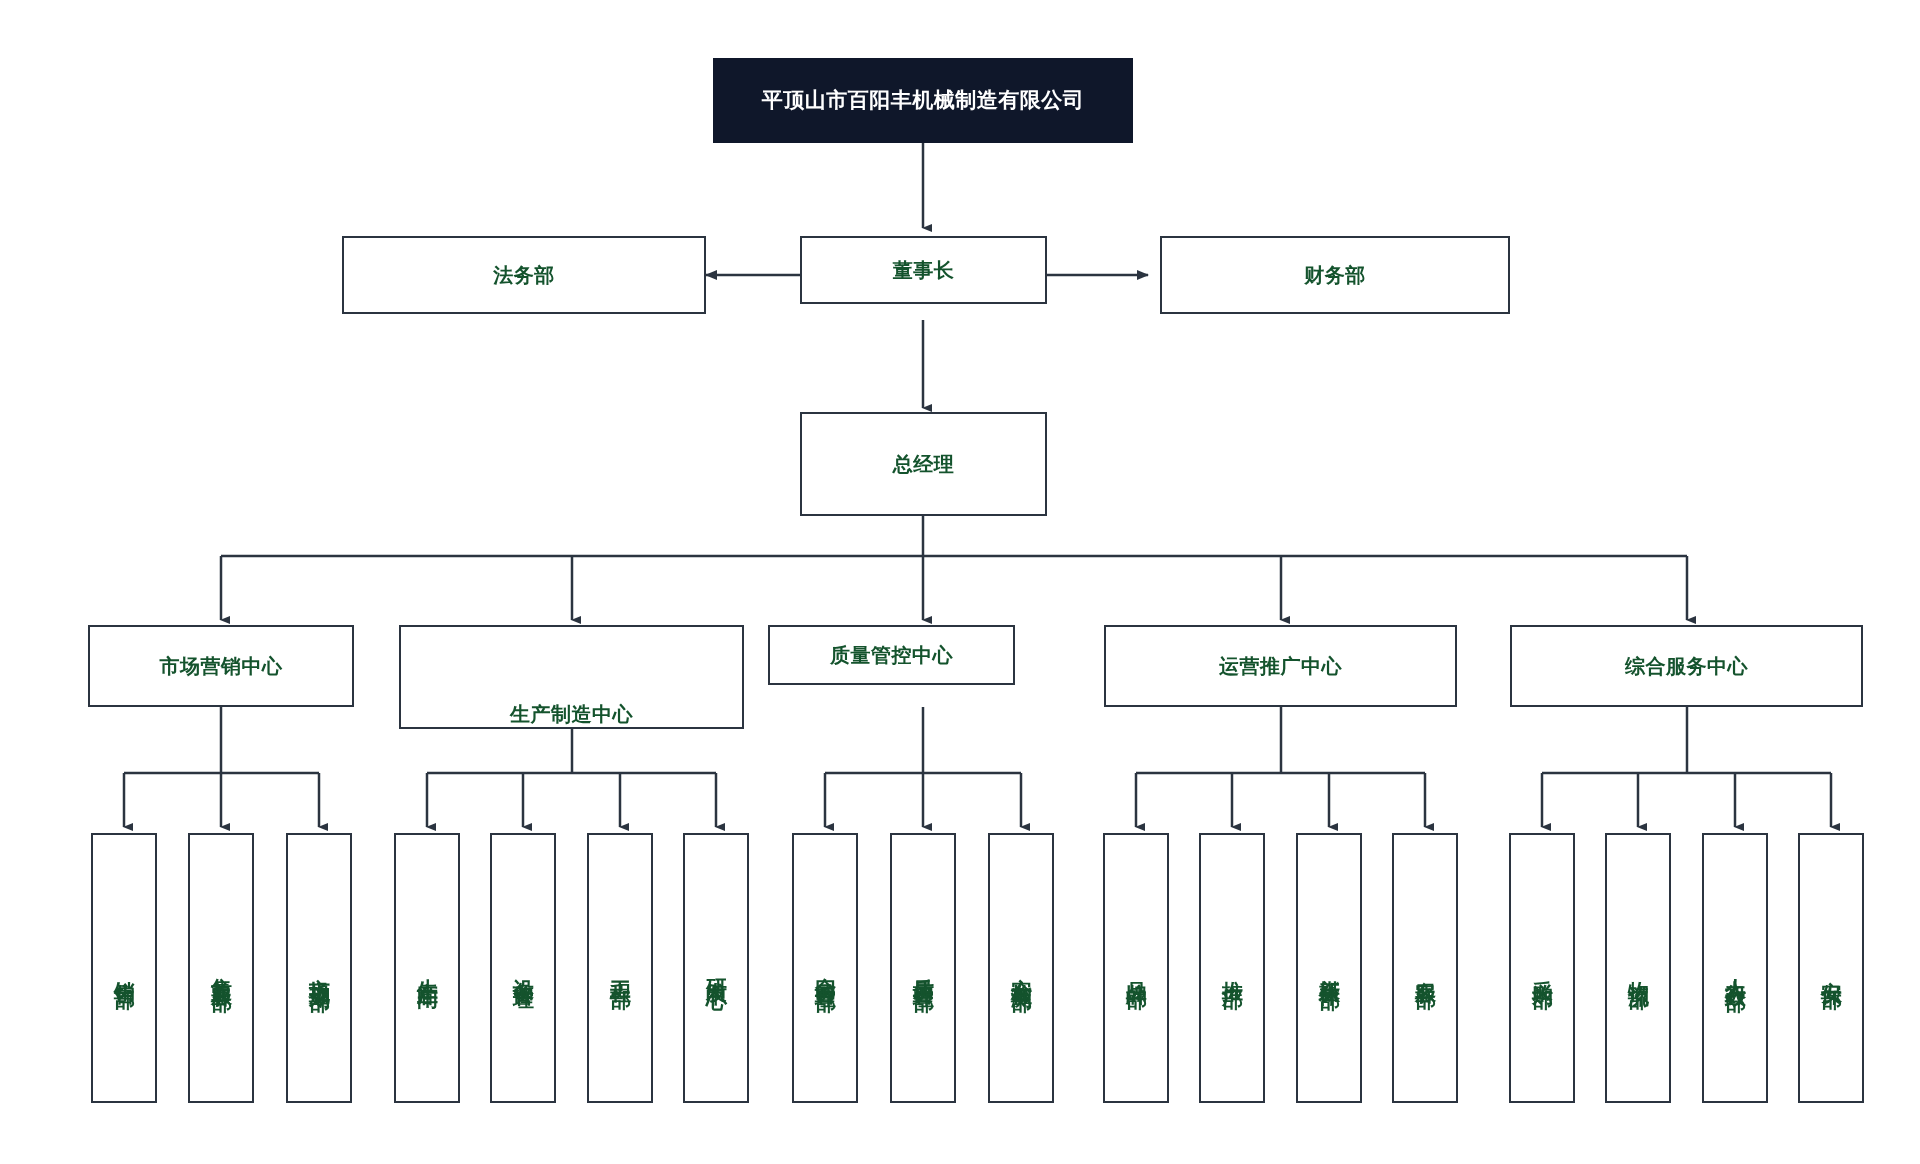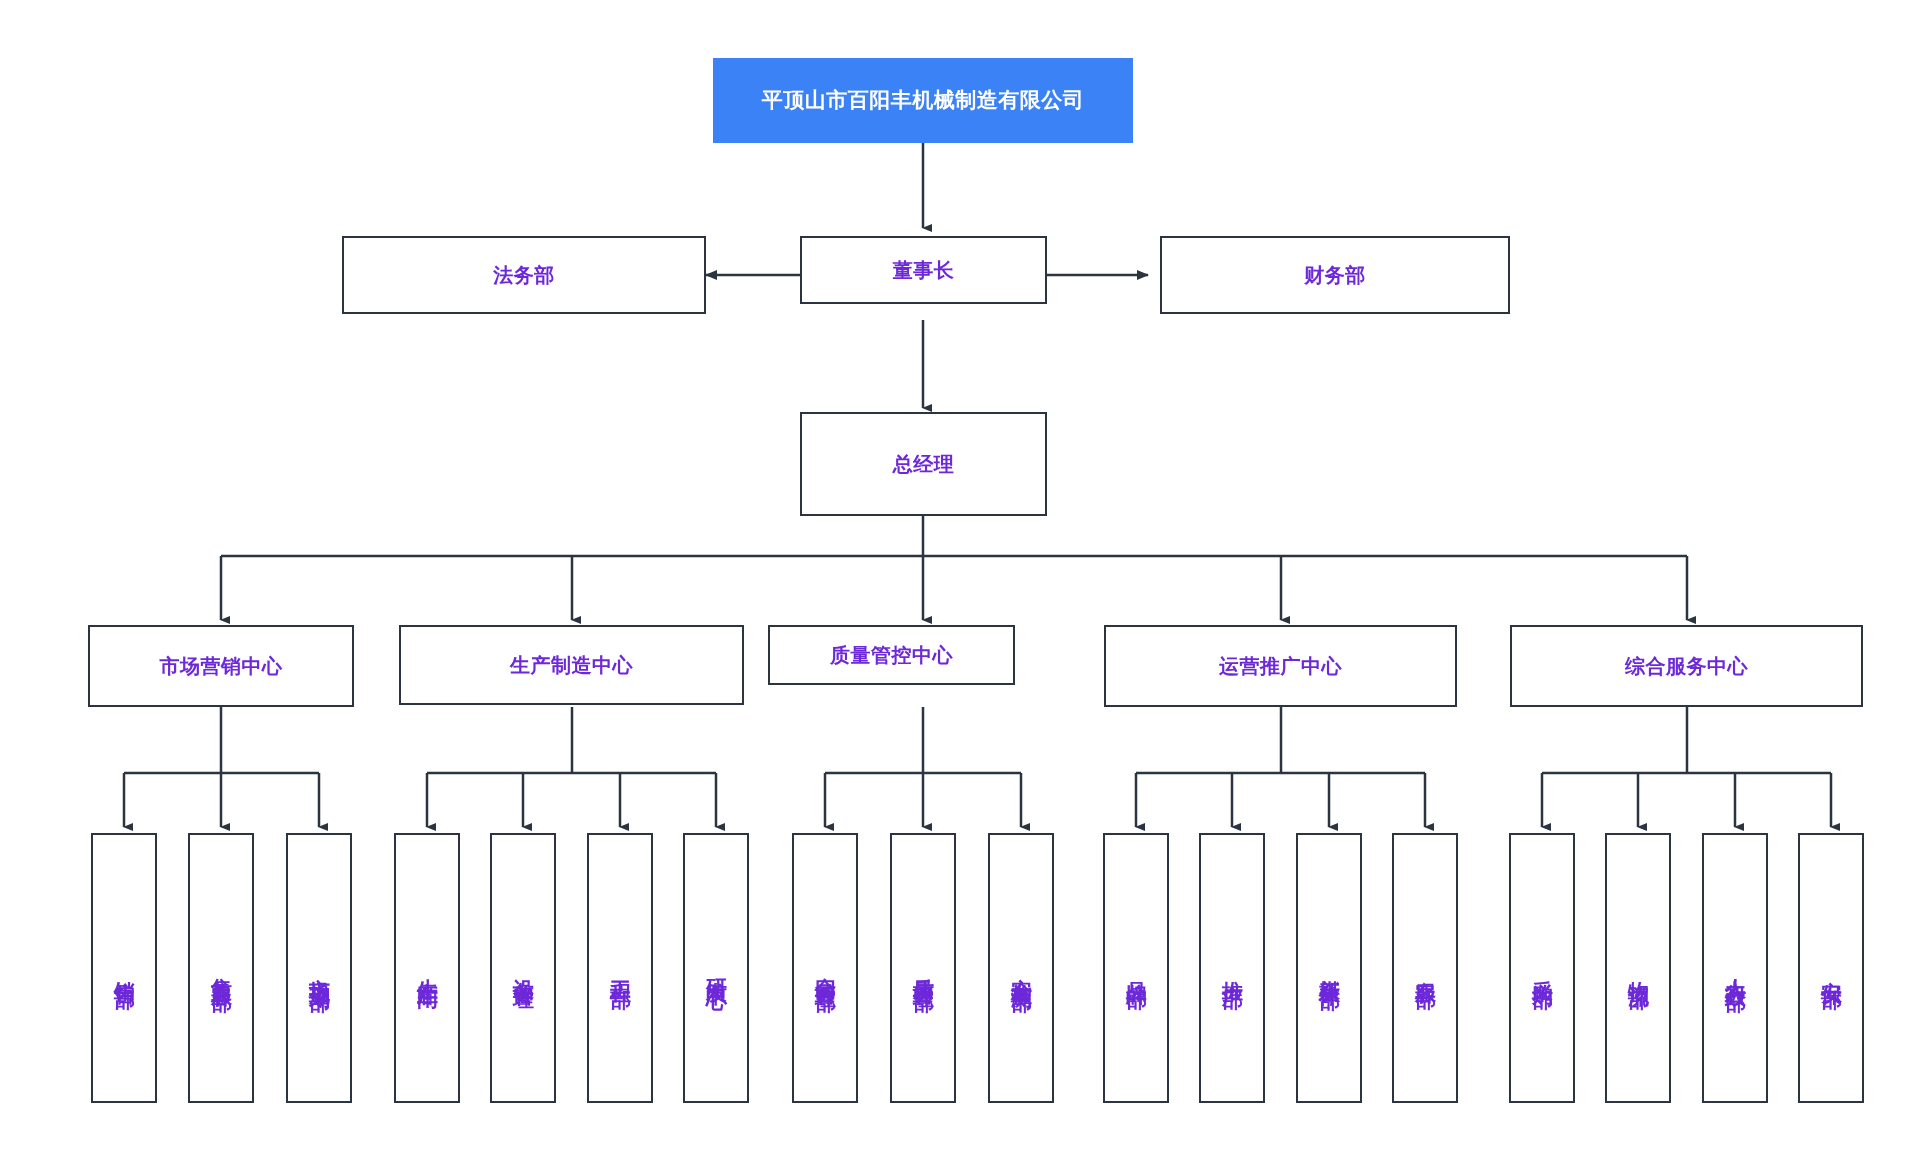--- a/index.html
+++ b/index.html
@@ -30,26 +30,26 @@
     position: absolute;
     box-sizing: border-box;
     background: #ffffff;
     border: 2.5px solid #2b3440;
     display: flex;
     align-items: center;
     justify-content: center;
     text-align: center;
   }
   .node-box.root {
-    background: #3b82f6;
+    background: #0f172a;
     border: none;
   }
   .node-label {
     font-weight: bold;
-    color: #6d28d9;
+    color: #14532d;
     letter-spacing: 0.5px;
     line-height: 1.25;
     user-select: none;
   }
   .node-box.root .node-label {
     color: #ffffff;
     font-size: 21px;
   }
   .node-label.lvl1 { font-size: 20px; }
   .node-label.lvl2 { font-size: 20px; }
@@ -147,21 +147,21 @@
   </div>
 
   <div class="node-box" style="left:800px; top:412px; width:247px; height:104px;">
     <span class="node-label lvl2">总经理</span>
   </div>
 
   <div class="node-box" style="left:88px; top:625px; width:266px; height:82px;">
     <span class="node-label lvl3">市场营销中心</span>
   </div>
 
-  <div class="node-box" style="left:399px; top:625px; width:345px; height:80px;">
+  <div class="node-box" style="left:399px; top:625px; width:345px; height:104px;align-items:flex-end;">
     <span class="node-label lvl3">生产制造中心</span>
   </div>
 
   <div class="node-box" style="left:768px; top:625px; width:247px; height:60px;">
     <span class="node-label lvl3">质量管控中心</span>
   </div>
 
   <div class="node-box" style="left:1510px; top:625px; width:353px; height:82px;">
     <span class="node-label lvl3">综合服务中心</span>
   </div>

